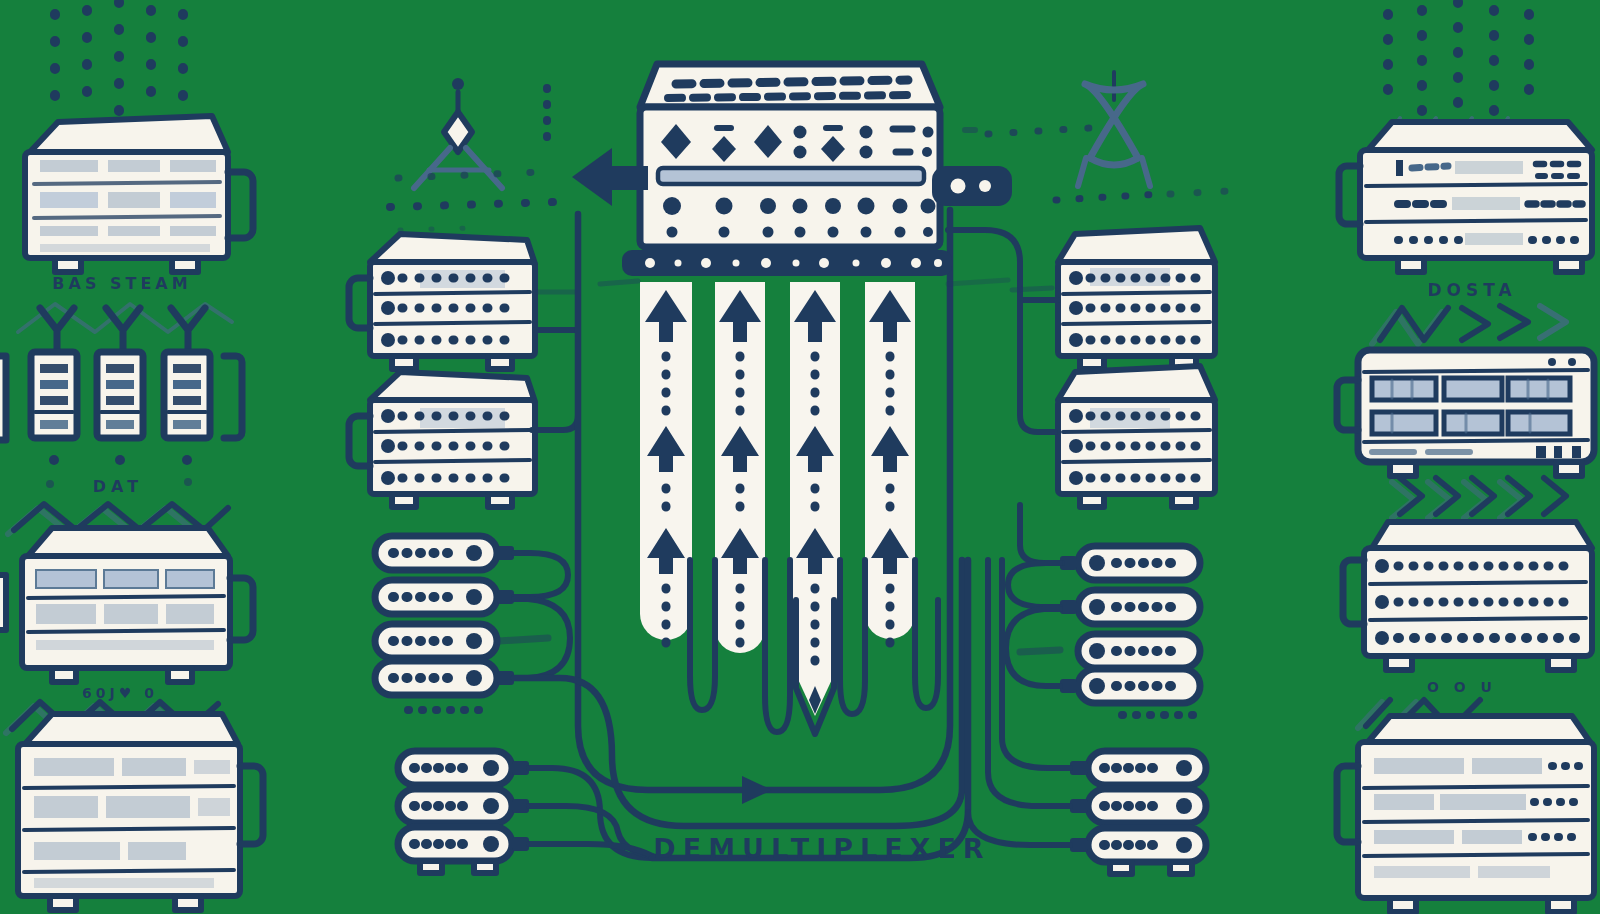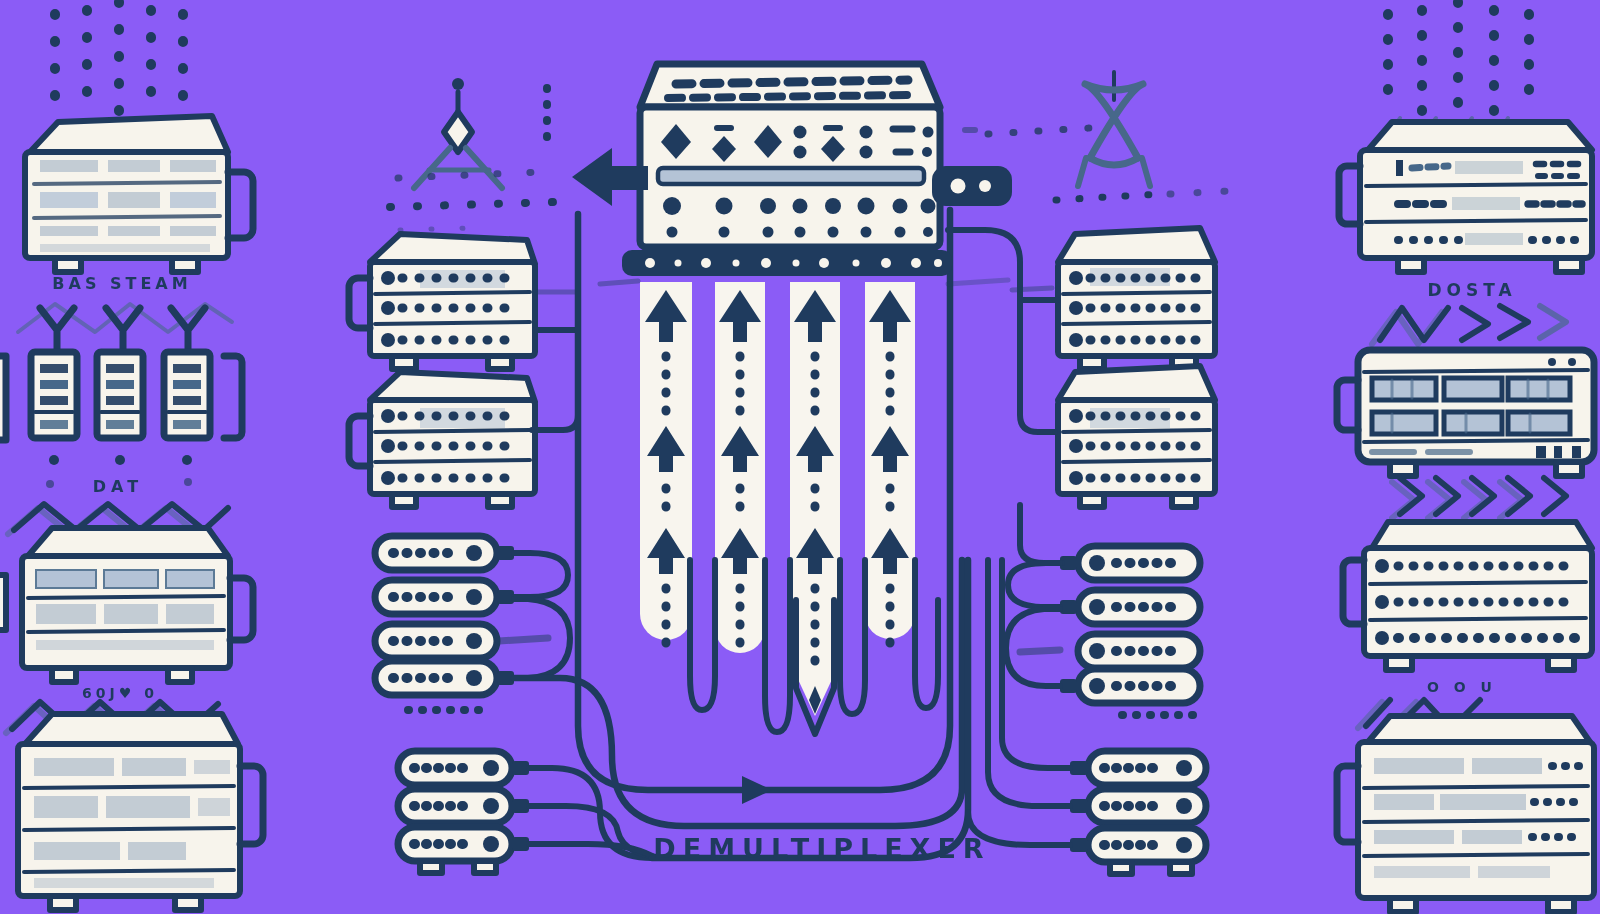--- a/index.html
+++ b/index.html
@@ -1,16 +1,16 @@
 <!DOCTYPE html>
 <html><head>
 <meta charset="utf-8">
 <style>
   html,body{margin:0;padding:0;background:#9a9892;}
-  .stage{position:relative;width:1600px;height:914px;margin:0 auto;background:#8b5cf6;overflow:hidden;
+  .stage{position:relative;width:1600px;height:914px;margin:0 auto;background:#15803d;overflow:hidden;
          font-family:"DejaVu Sans",sans-serif;}
   svg{display:block}
   .o  {fill:#f7f4ec;stroke:#1f3b5e;stroke-width:6;stroke-linejoin:round}
   .o7 {fill:#f7f4ec;stroke:#1f3b5e;stroke-width:7;stroke-linejoin:round}
   .ln {stroke:#1f3b5e;fill:none;stroke-linecap:round;stroke-linejoin:round}
   .st {stroke:#47688a;fill:none;stroke-linecap:round;stroke-linejoin:round}
   .ink{fill:#1f3b5e}
   .gray{fill:#c3ccd4}
   .lb {fill:#b4c3d6}
   .band{fill:#f8f5ee}

